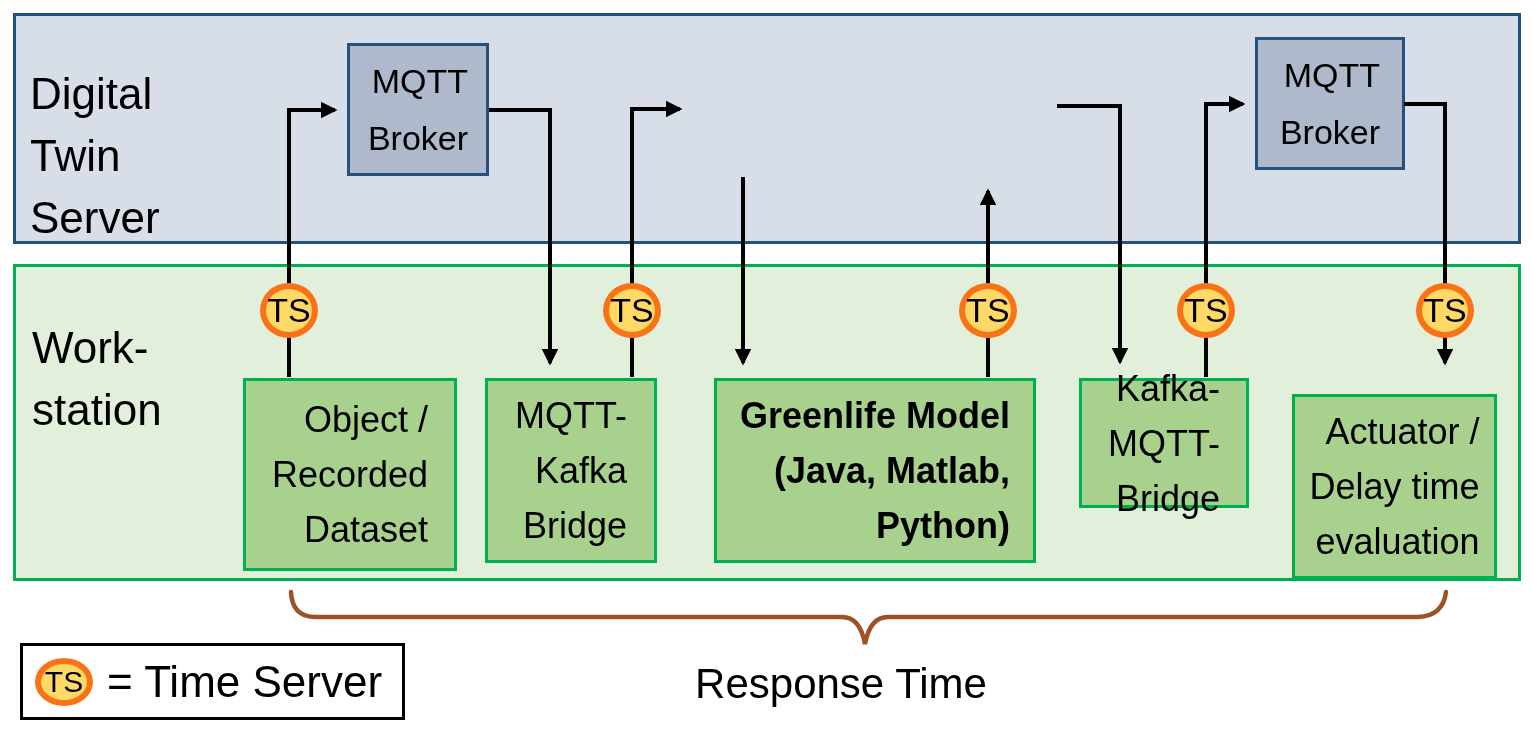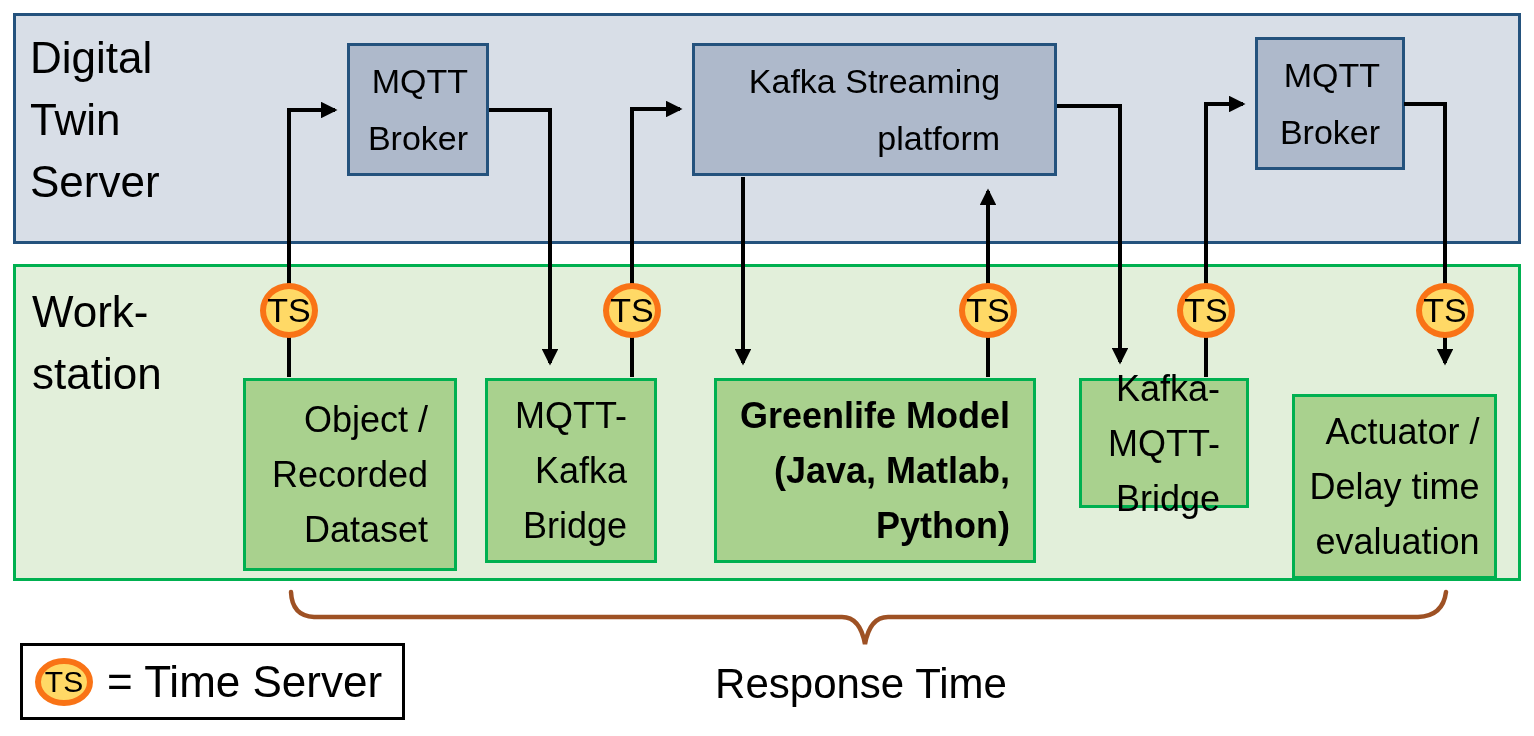--- a/index.html
+++ b/index.html
@@ -17,20 +17,21 @@
     background:#d8dee7;border:3px solid #24527d;
   }
   .workstation-band{
     left:13px;top:264px;width:1508px;height:317px;
     background:#e2efda;border:3px solid #00b050;
   }
   .band-label{
     position:absolute;
     font-size:44px;line-height:62px;
     white-space:pre-line;
+    margin-top:36px;
   }
   .server-label{left:30px;top:27px;}
   .workstation-label{left:32px;top:281px;}
   .node{
     position:absolute;box-sizing:border-box;
     display:flex;align-items:center;justify-content:center;
     text-align:right;white-space:pre-line;
   }
   .blue-node{
     background:#aeb9cb;border:3px solid #24527d;
@@ -67,42 +68,40 @@
   .legend{
     position:absolute;left:20px;top:643px;width:385px;height:77px;
     box-sizing:border-box;background:#ffffff;border:3px solid #000;
     display:flex;align-items:center;gap:14px;padding-left:12px;
   }
   .legend .ts-badge{
     position:static;width:58px;height:48px;font-size:30px;flex:0 0 auto;
   }
   .legend-text{font-size:44px;}
   .response-time{
-    position:absolute;left:596px;top:660px;width:530px;
+    position:absolute;left:576px;top:660px;width:530px;
     text-align:center;font-size:42px;
   }
 </style>
 </head>
 <body>
 
 <div id="canvas">
 
   <div class="band server-band"></div>
   <div class="band workstation-band"></div>
 
   <div class="band-label server-label">Digital
 Twin
 Server</div>
   <div class="band-label workstation-label">Work-
 station</div>
 
   <div class="node blue-node" id="node-mqtt-broker-left">MQTT
 Broker</div>
-  <div class="node blue-node" id="node-kafka">Kafka Streaming
-platform</div>
   <div class="node blue-node" id="node-mqtt-broker-right">MQTT
 Broker</div>
 
   <div class="node green-node" id="node-object">Object /
 Recorded
 Dataset</div>
   <div class="node green-node" id="node-mkbridge">MQTT-
 Kafka
 Bridge</div>
   <div class="node green-node" id="node-greenlife">Greenlife Model

